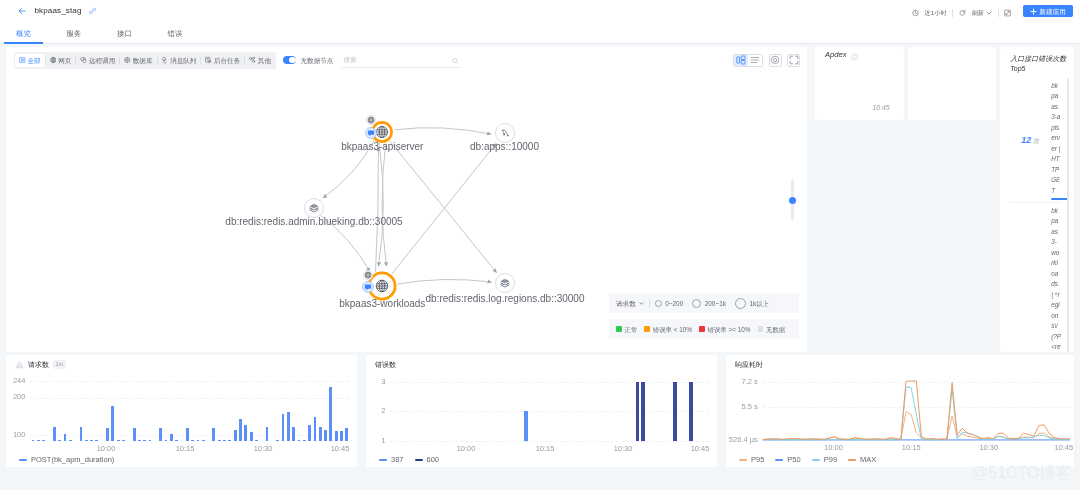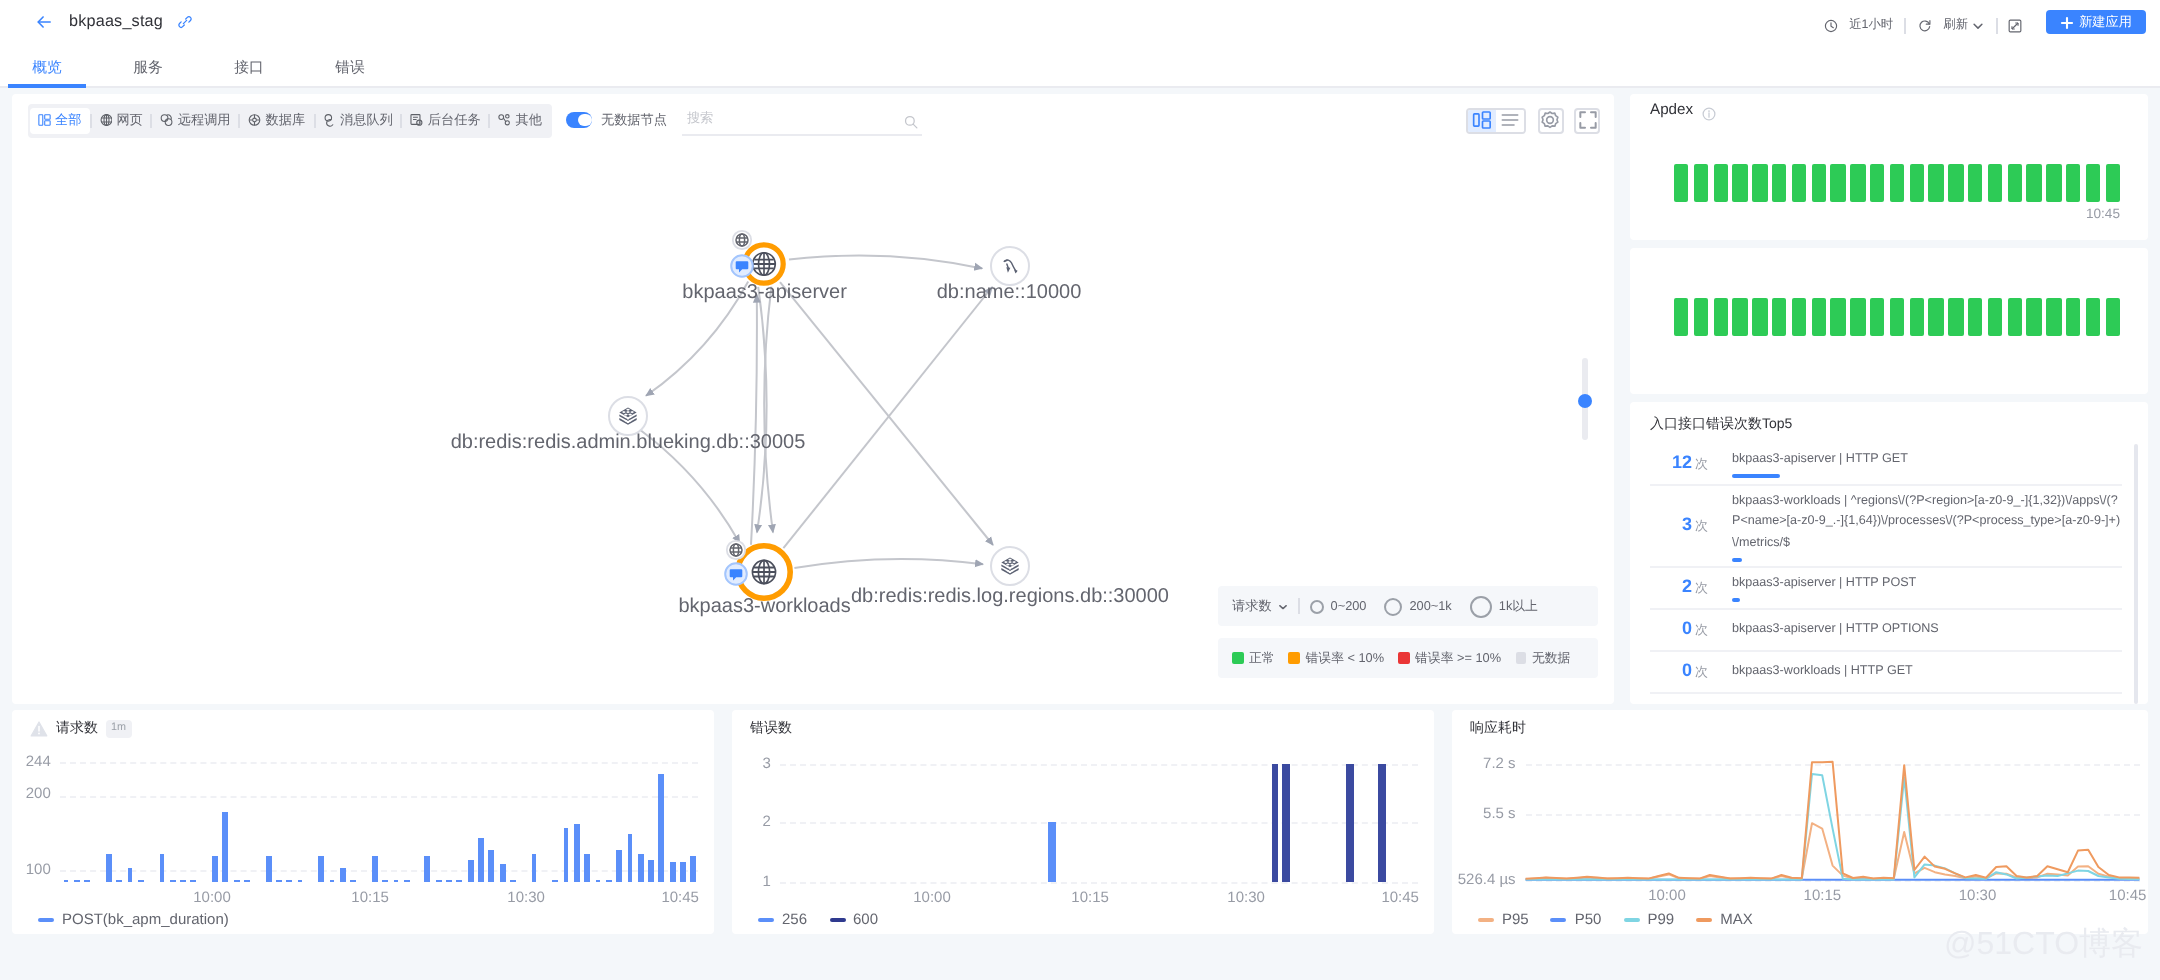--- a/index.html
+++ b/index.html
@@ -20,21 +20,21 @@
 
 .tabbar{height:19px;background:#fff;display:flex;align-items:flex-end;padding-left:16px;border-bottom:1px solid #eaebf0;}
 .tab{font-size:7.4px;color:#63656e;padding:0 0 5px 0;margin-right:35.5px;cursor:pointer;position:relative;width:15px;text-align:center;line-height:9px;}
 .tab.active{color:#3a84ff;}
 .tab.active:after{content:"";position:absolute;left:-12.5px;right:-11.5px;bottom:-1px;height:1.6px;background:#3a84ff;}
 
 
 .body-wrap{padding:3px 6px 0 6px;display:flex;gap:8px;height:307px;}
 .panel{background:#fff;border-radius:2px;}
 .left-col{width:801px;display:flex;flex-direction:column;height:305px;}
-.right-col{width:259px;display:flex;flex-direction:column;gap:4px;height:305px;}
+.right-col{width:259px;display:flex;flex-direction:row;gap:4px;height:305px;font-style:italic;}
 
 
 .toolbar{height:26px;display:flex;align-items:center;padding:0 7px 0 8px;position:relative;}
 .filter-group{display:flex;align-items:center;background:#f0f1f5;border-radius:2px;height:17px;padding:0 1px;}
 .filter{display:flex;align-items:center;gap:2px;font-size:6.6px;color:#63656e;padding:0 4.0px;height:13px;border-radius:2px;cursor:pointer;white-space:nowrap;line-height:9px;}
 .filter.active{background:#fff;color:#3a84ff;}
 .filter .ic{width:6.5px;height:6.5px;display:inline-flex;align-items:center;}
 .fsep{width:1px;height:7px;background:#dcdee5;}
 .toggle{margin-left:7px;width:13.5px;height:8px;border-radius:4px;background:#3a84ff;position:relative;cursor:pointer;flex:none;}
 .toggle .knob{position:absolute;right:0.8px;top:0.8px;width:6.4px;height:6.4px;border-radius:50%;background:#fff;}
@@ -363,21 +363,21 @@
               <g fill="none" stroke="#5c6273" stroke-width="1.7" stroke-linecap="round" stroke-linejoin="round">
                 <path d="M5.6 6.6 C8.4 3.8 12.2 5.2 13.8 8.6 C15.4 12 17 15.6 19.2 18.2"></path>
                 <path d="M5.6 6.7 L8.6 5.4"></path>
                 <path d="M8.4 9.8 L10 14.2"></path>
               </g>
               <path d="M7.8 13.4 L12.4 13.9 L9.6 19.6 Z" fill="#5c6273"></path>
               <path d="M16.6 15.9 L20.7 17.3 L18.2 20.7 Z" fill="#5c6273"></path>
             </g>
           </svg>
         </div>
-        <div class="node-label" style="left: 498.5px; top: 68px;">db:name::10000</div>
+        <div class="node-label" style="left: 498.5px; top: 68px;">db:apps::10000</div>
         <div class="node" style="left: 308px; top: 135px;">
           <svg width="24" height="24" viewBox="0 0 24 24" style="display:block;overflow:visible">
             <circle cx="12" cy="12" r="9.5" fill="#fff" stroke="#dcdee5" stroke-width="1"></circle>
             <g transform="translate(6.75,6.75) scale(0.4375)">
               <g fill="#5c6273">
                 <path d="M12 2.4 L21.9 7.9 L12 13.4 L2.1 7.9 Z"></path>
                 <path d="M2.1 10.2 L12 15.7 L21.9 10.2 L21.9 12.3 L12 17.8 L2.1 12.3 Z"></path>
                 <path d="M2.1 14.4 L12 19.9 L21.9 14.4 L21.9 16.5 L12 22 L2.1 16.5 Z"></path>
               </g>
               <g fill="#fff">
@@ -704,21 +704,21 @@
         <div class="bar" style="left:307.23083333333335px;top:6.992400536432726px;height:59.007599463567274px;width:3.4px;background:#3b4aa0"></div>
         <div class="bar" style="left:323.18583333333333px;top:6.992400536432726px;height:59.007599463567274px;width:3.4px;background:#3b4aa0"></div>
         <div class="xlab" style="left:100.0267px;top:70px">10:00</div>
         <div class="xlab" style="left:179.05713333333333px;top:70px">10:15</div>
         <div class="xlab" style="left:257.07708333333335px;top:70px">10:30</div>
         <div class="xlab" style="left:334.08655px;top:70px">10:45</div>
       </div>
     <div class="chart-legend" id="leg2" style="left: 13px; top: 100px;">
         <span class="cl-item">
           <span class="cl-line" style="background:#5b8ff9"></span>
-          <span>256</span>
+          <span>387</span>
         </span>
         <span class="cl-item">
           <span class="cl-line" style="background:#2f3a8f"></span>
           <span>600</span>
         </span>
       </div>
   </div>
   <div class="chart-card cc3">
     <div class="cc-title">
       <span>响应耗时</span>

